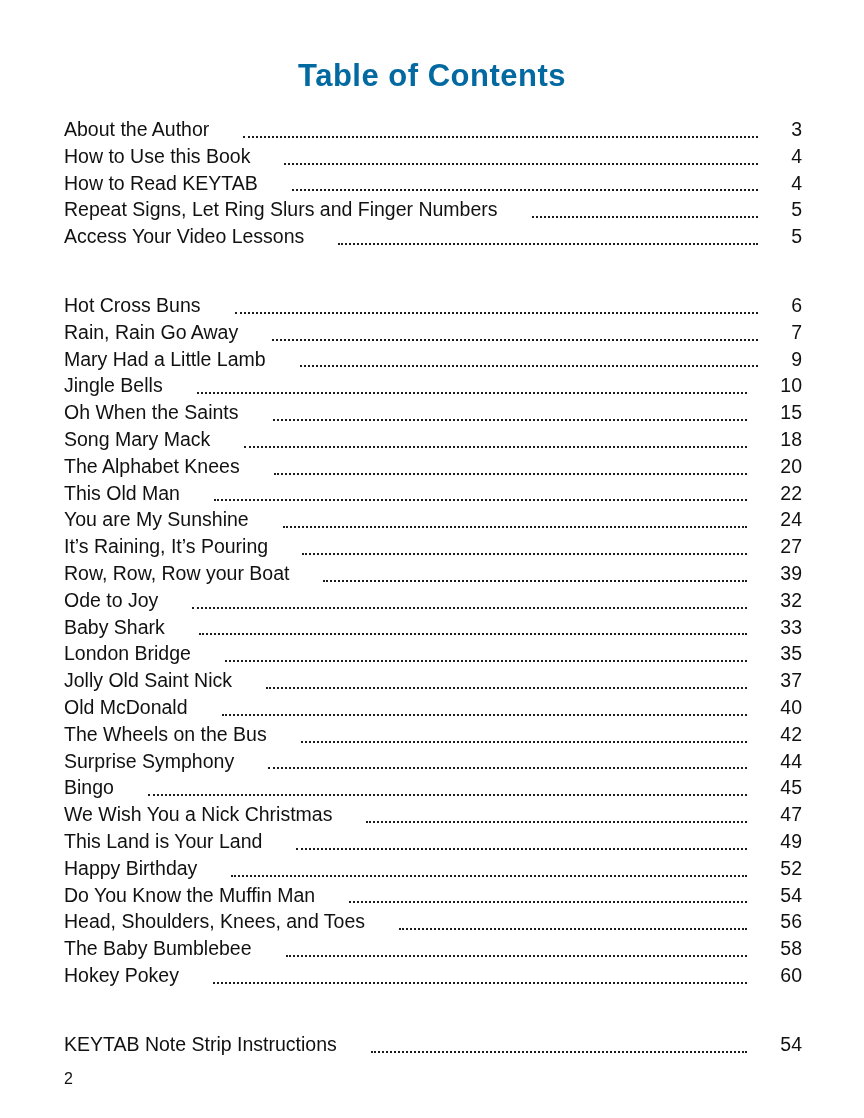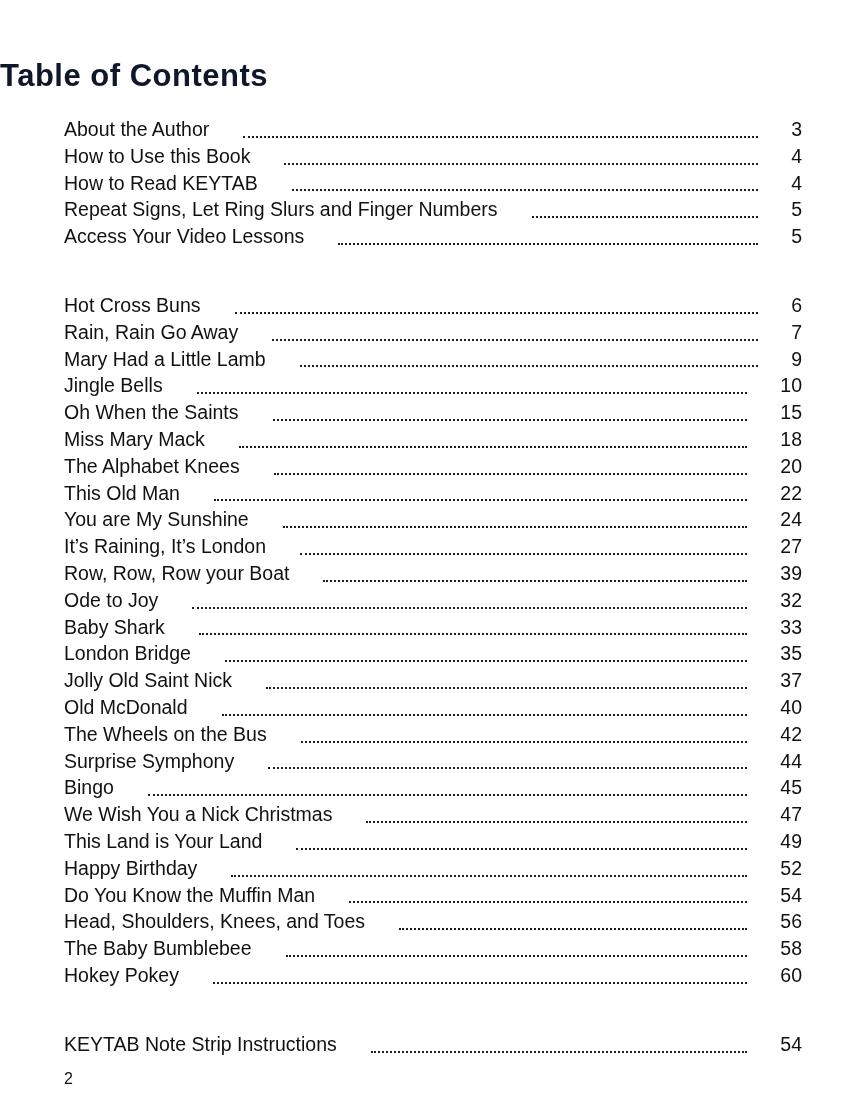--- a/index.html
+++ b/index.html
@@ -14,27 +14,27 @@
     font-family: "Liberation Sans", sans-serif;
     color: #000000;
     overflow: hidden;
   }
   .page {
     position: absolute;
     inset: 0;
     background: #ffffff;
   }
   .title {
-    text-align: left;
+    text-align: center;
     font-size: 31px;
     font-weight: bold;
     letter-spacing: 0.5px;
     margin-top: 58px;
     margin-bottom: 22px;
-    color: #0f172a;
+    color: #0369a1;
   }
   .toc {
     margin-left: 64px;
     margin-right: 62px;
   }
   .toc-section {
     margin: 0;
     padding: 0;
   }
   .toc-section + .toc-section {
@@ -127,41 +127,41 @@
           <span class="toc-label">Jingle Bells</span>
           <span class="toc-leader"></span>
           <span class="toc-page">10</span>
         </div>
         <div class="toc-row">
           <span class="toc-label">Oh When the Saints</span>
           <span class="toc-leader"></span>
           <span class="toc-page">15</span>
         </div>
         <div class="toc-row">
-          <span class="toc-label">Miss Mary Mack</span>
+          <span class="toc-label">Song Mary Mack</span>
           <span class="toc-leader"></span>
           <span class="toc-page">18</span>
         </div>
         <div class="toc-row">
           <span class="toc-label">The Alphabet Knees</span>
           <span class="toc-leader"></span>
           <span class="toc-page">20</span>
         </div>
         <div class="toc-row">
           <span class="toc-label">This Old Man</span>
           <span class="toc-leader"></span>
           <span class="toc-page">22</span>
         </div>
         <div class="toc-row">
           <span class="toc-label">You are My Sunshine</span>
           <span class="toc-leader"></span>
           <span class="toc-page">24</span>
         </div>
         <div class="toc-row">
-          <span class="toc-label">It’s Raining, It’s London</span>
+          <span class="toc-label">It’s Raining, It’s Pouring</span>
           <span class="toc-leader"></span>
           <span class="toc-page">27</span>
         </div>
         <div class="toc-row">
           <span class="toc-label">Row, Row, Row your Boat</span>
           <span class="toc-leader"></span>
           <span class="toc-page">39</span>
         </div>
         <div class="toc-row">
           <span class="toc-label">Ode to Joy</span>

